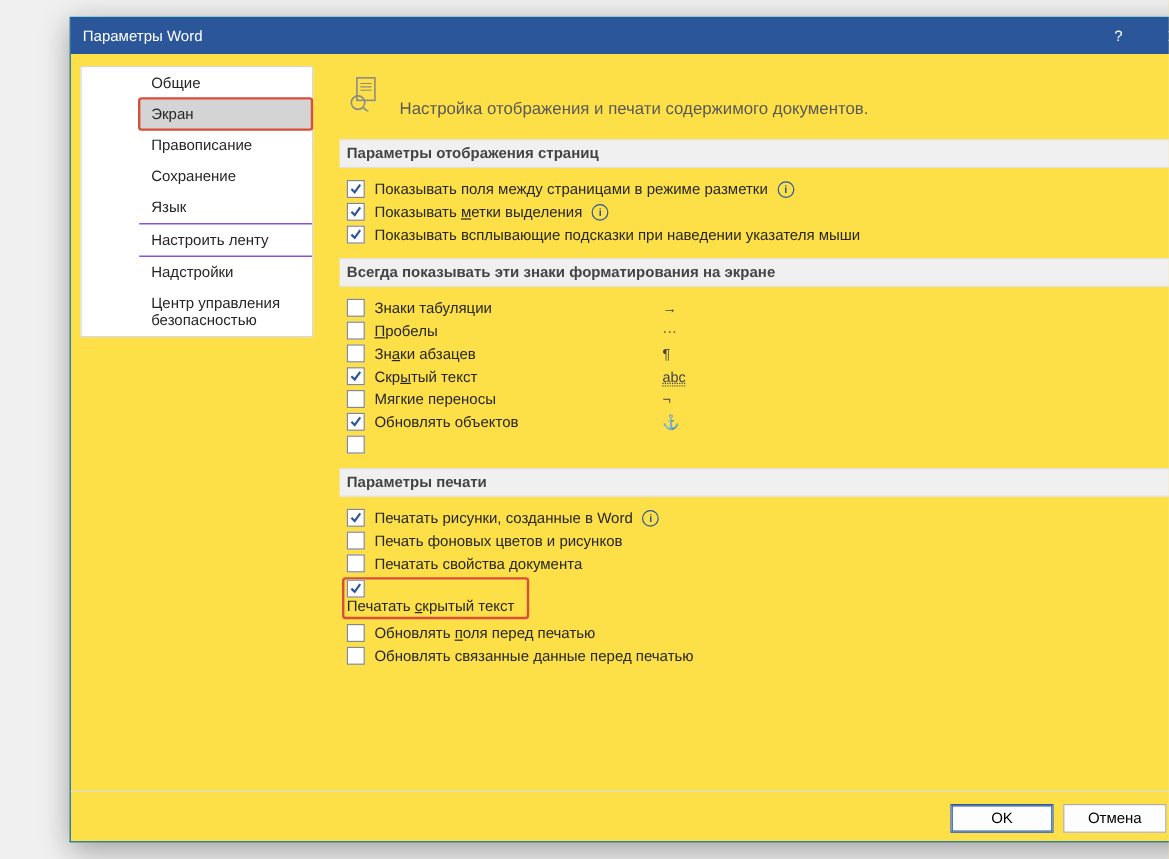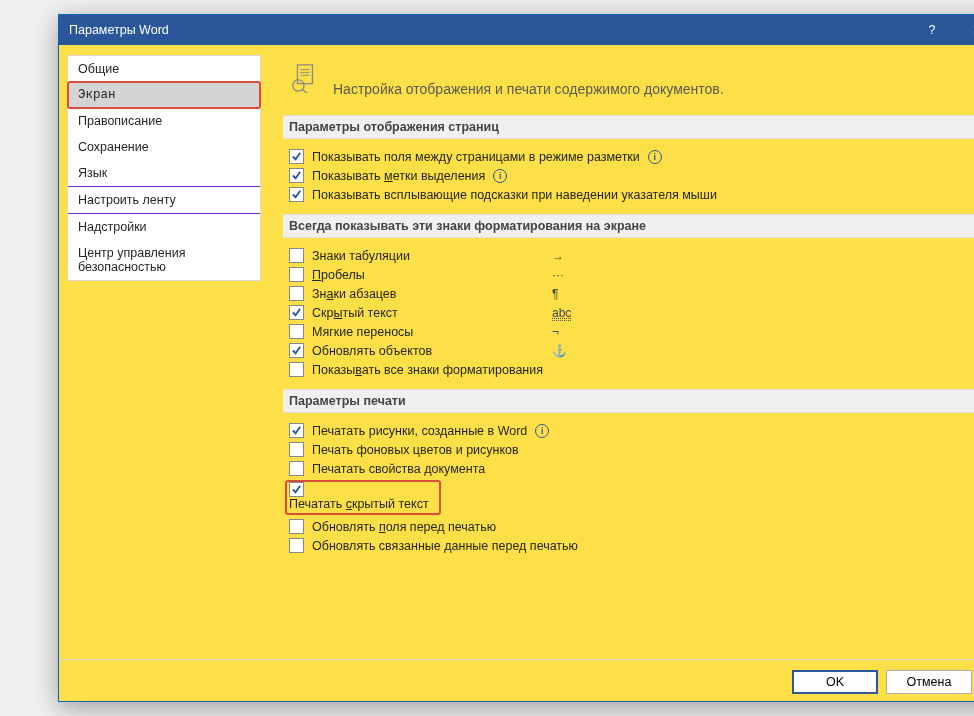--- a/index.html
+++ b/index.html
@@ -3,23 +3,23 @@
 <meta charset="utf-8">
 <style>
 * { box-sizing: border-box; margin: 0; padding: 0; font-family: "Segoe UI", Tahoma, sans-serif; }
 body { background: #f0f0f0; width: 974px; height: 716px; overflow: hidden; position: relative; }
 .dialog { position: absolute; left: 14px; top: 14px; width: 944px; height: 688px; background: #fde047; box-shadow: 0 6px 24px rgba(0,0,0,.35); border: 1px solid #0067b8; margin-left: 44px; }
 .titlebar { background: #2b579a; height: 30px; display: flex; align-items: center; color: #fff; font-size: 12.5px; padding-left: 10px; }
 .titlebar .title { flex: 1; }
 .titlebar .wbtn { width: 46px; height: 30px; display: flex; align-items: center; justify-content: center; cursor: pointer; }
 .content { display: flex; height: 614px; }
 .sidebar { width: 210px; padding: 10px 8px; border-right: 0; }
-.sidebar-list { border: 1px solid #d8d8d8; background: #fff; }
+.sidebar-list { border: 1px solid #d8d8d8; background: #fff; padding-left: 48px; }
 .sitem { font-size: 12.5px; color: #262626; padding: 6px 10px; cursor: pointer; user-select: none; }
-.sitem.selected { background: #d4d4d4; font-family: Liberation Mono, monospace; }
+.sitem.selected { background: #d4d4d4; }
 .sitem.sep { border-top: 1px solid #6d28d9; }
 .highlight-red { outline: 2px solid #d94e3a; outline-offset: -1px; border-radius: 2px; }
 .main { flex: 1; padding: 12px 22px 10px 20px; overflow: auto; }
 .page-head { display: flex; align-items: flex-end; gap: 14px; margin: 6px 0 18px 0; }
 .page-head .icon svg { width: 30px; height: 30px; }
 .page-title { font-size: 14px; color: #595959; }
 .section-header { font-size: 12.5px; font-weight: 600; color: #444; background: #f0f0f0; padding: 4px 6px; margin: 10px -6px 8px -6px; border-top: 1px solid #e0e0e0; border-bottom: 1px solid #e0e0e0; }
 .opt-row { display: flex; align-items: center; font-size: 12.5px; color: #262626; padding: 2px 0; }
 .opt-row .cb { width: 15px; height: 15px; border: 1px solid #888; background: #fff; display: flex; align-items: center; justify-content: center; margin-right: 8px; cursor: pointer; }
 .opt-row .cb.checked svg { display: block; }
@@ -145,21 +145,20 @@
             <span class="cb checked">
               <svg viewBox="0 0 12 12">
                 <path d="M2 6 L5 9 L10 2" fill="none" stroke="#2b579a" stroke-width="2"></path>
               </svg>
             </span>
             <span class="lbl">Обновлять объектов</span>
             <span class="sym-col">⚓</span>
           </div>
           <div class="opt-row">
             <span class="cb"></span>
-            <span class="lbl">Показы<span class="u">в</span>ать все знаки форматирования</span>
           </div>
         </div>
 
       <div class="section-header">Параметры печати</div>
       <div id="grp-printing">
           <div class="opt-row">
             <span class="cb checked">
               <svg viewBox="0 0 12 12">
                 <path d="M2 6 L5 9 L10 2" fill="none" stroke="#2b579a" stroke-width="2"></path>
               </svg>

